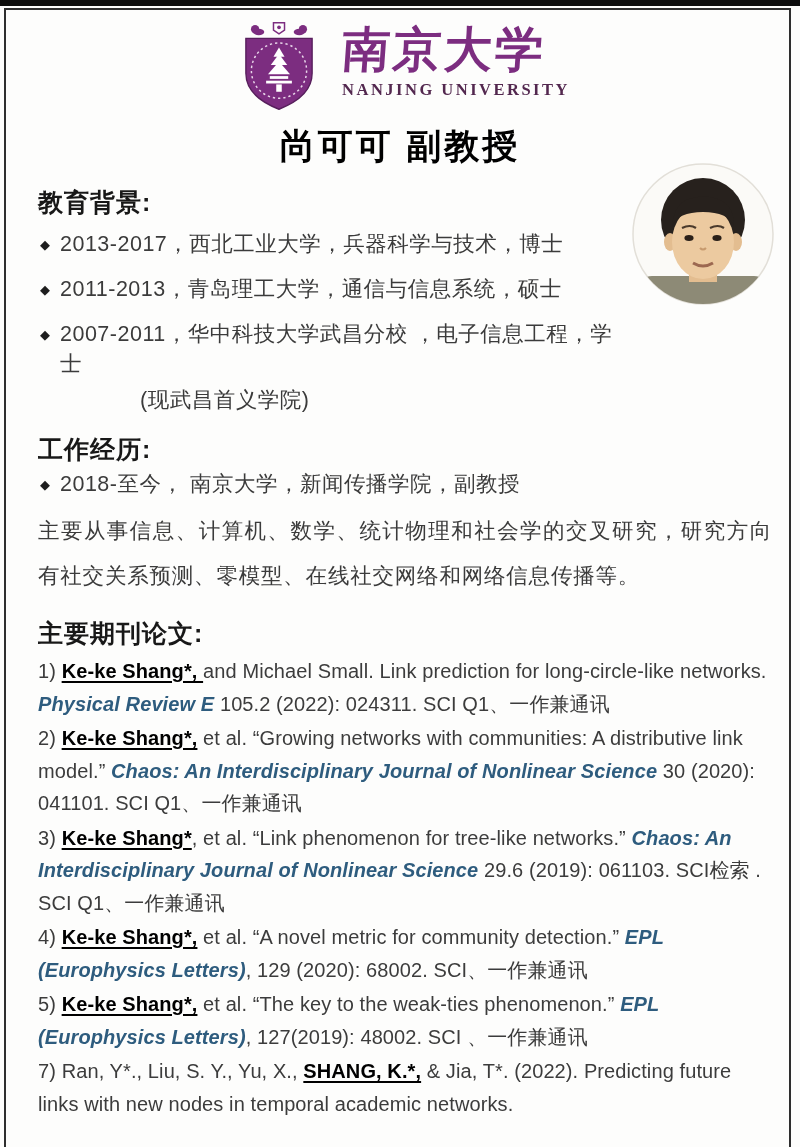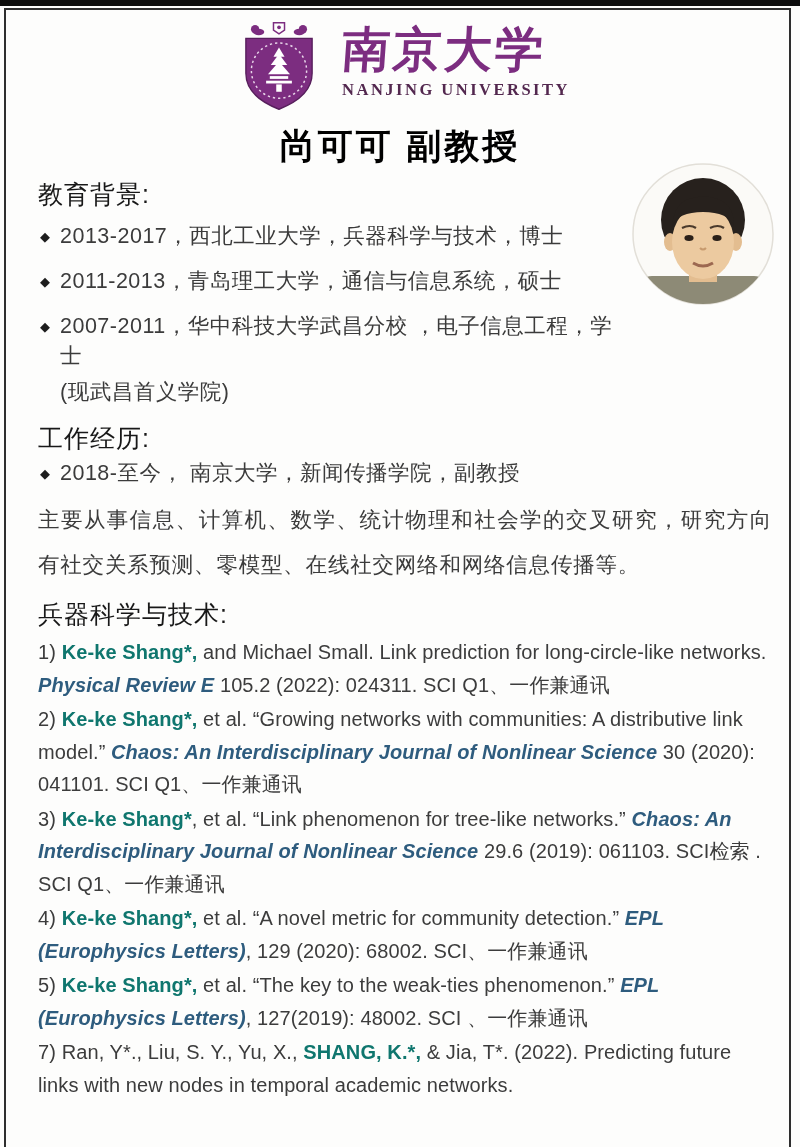--- a/index.html
+++ b/index.html
@@ -27,38 +27,38 @@
   }
   .uni-en {
     font-family:"Liberation Serif","DejaVu Serif",serif;
     font-size:16.5px; font-weight:bold; color:#53284f; letter-spacing:2.5px; margin-top:3px; text-align:center;
   }
 
   .person-title { text-align:center; font-size:35px; font-weight:bold; color:#000000; margin:8px 0 4px; letter-spacing:3px; line-height:44px; }
 
   .content { position:relative; padding:0 28px 0 38px; }
 
-  .sec-heading { font-size:25px; font-weight:normal; color:#181818; margin:10px 0 6px; letter-spacing:1px; line-height:32px; }
+  .sec-heading { font-size:25px; font-weight:bold; color:#181818; margin:18px 0 6px; letter-spacing:1px; line-height:32px; }
   .sec-heading.tight { margin-bottom:1px; }
 
   .bullet-row { display:flex; align-items:flex-start; margin:11px 0 15px; font-size:21.5px; color:#3b3b3b; }
   .bullet-row .bullet { font-size:13px; color:#1d1d1d; margin:8px 10px 0 2px; flex:0 0 auto; }
   .bullet-row .bullet-text div { line-height:30px; letter-spacing:0.5px; }
-  .bullet-row .bullet-text .cont { margin-top:6px; }
+  .bullet-row .bullet-text .cont { margin-left:80px; margin-top:6px; }
   .edu-list { max-width:585px; }
   .work-list .bullet-row { margin:4px 0 10px; }
 
   .research-para {
     font-size:21.5px; color:#3b3b3b; line-height:45px; letter-spacing:0.8px;
     text-align:justify; margin:4px 0 6px; max-width:744px;
   }
 
   .pubs { margin-top:2px; }
   .pub { font-size:20px; color:#3c3c3c; line-height:32.5px; margin:2px 0; max-width:748px; letter-spacing:0.1px; }
-  .pub .auth { font-weight:bold; color:#0f766e; text-underline-offset:3px; }
+  .pub .auth { font-weight:bold; color:#000000; text-decoration:underline; text-underline-offset:3px; }
   .pub .jour { font-weight:bold; font-style:italic; color:#2e5c7e; }
 
   
   .photo {
     position:absolute; left:630px; top:160px; width:146px; height:148px; z-index:3;
   }
 </style>
 </head>
 <body>
 
@@ -165,21 +165,21 @@
             </div>
           </div>
         </div>
     </section>
 
     <section>
       <p class="research-para">主要从事信息、计算机、数学、统计物理和社会学的交叉研究，研究方向有社交关系预测、零模型、在线社交网络和网络信息传播等。</p>
     </section>
 
     <section>
-      <h2 class="sec-heading">兵器科学与技术:</h2>
+      <h2 class="sec-heading">主要期刊论文:</h2>
       <div class="pubs">
           <p class="pub"><span>1)  </span><span class="auth">Ke-ke Shang*, </span><span>and Michael Small. Link prediction for long-circle-like networks. </span><span class="jour">Physical Review E</span><span> 105.2 (2022): 024311.  SCI Q1、一作兼通讯</span></p>
           <p class="pub"><span>2)  </span><span class="auth">Ke-ke Shang*,</span><span> et al.  “Growing networks with communities: A distributive link model.”   </span><span class="jour">Chaos: An Interdisciplinary Journal of Nonlinear Science</span><span> 30 (2020): 041101.  SCI Q1、一作兼通讯</span></p>
           <p class="pub"><span>3)  </span><span class="auth">Ke-ke Shang*</span><span>, et al.  “Link phenomenon for tree-like networks.”   </span><span class="jour">Chaos: An Interdisciplinary Journal of Nonlinear Science</span><span> 29.6 (2019): 061103. SCI检索 . SCI Q1、一作兼通讯</span></p>
           <p class="pub"><span>4)  </span><span class="auth">Ke-ke Shang*,</span><span> et al.  “A novel metric for community detection.”   </span><span class="jour">EPL (Europhysics Letters)</span><span>, 129 (2020): 68002.  SCI、一作兼通讯</span></p>
           <p class="pub"><span>5)  </span><span class="auth">Ke-ke Shang*,</span><span> et al.  “The key to the weak-ties phenomenon.”   </span><span class="jour">EPL (Europhysics Letters)</span><span>, 127(2019): 48002.  SCI 、一作兼通讯</span></p>
           <p class="pub"><span>7)  Ran, Y*., Liu, S. Y., Yu, X., </span><span class="auth">SHANG, K.*,</span><span> &amp; Jia, T*. (2022). Predicting future links with new nodes in temporal academic networks. </span></p>
         </div>
     </section>
 

